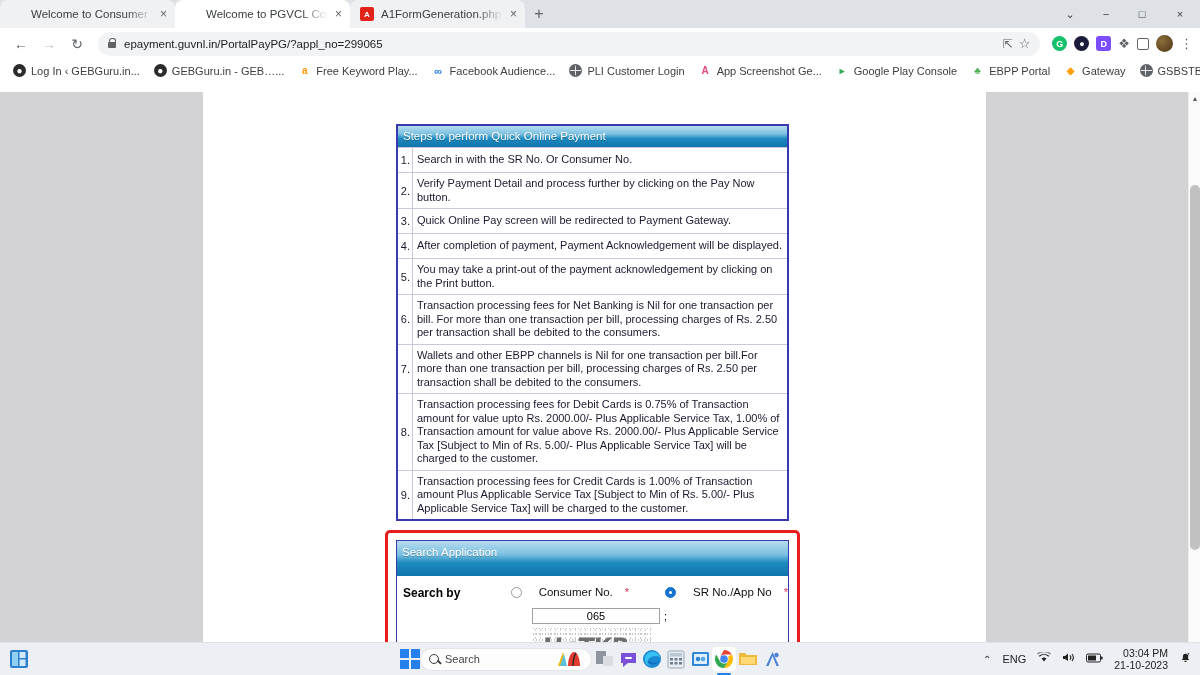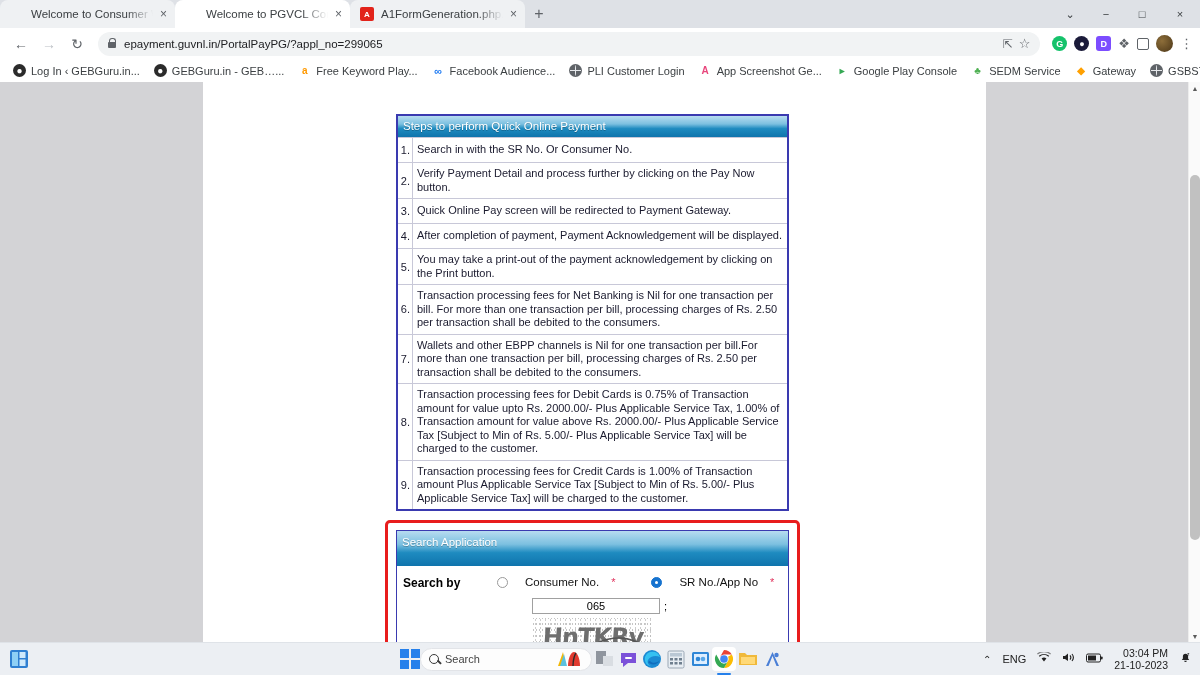--- a/index.html
+++ b/index.html
@@ -114,21 +114,21 @@
   }
   .bm { display: flex; align-items: center; gap: 5px; padding: 0 7px; white-space: nowrap; }
   .bm-ico { width: 13px; height: 13px; flex: 0 0 13px; display:flex; align-items:center; justify-content:center; font-size:10px; font-weight:bold; }
   .bm-dark { background: #2b2b2b; border-radius: 50%; color:#fff; }
   .bm-globe { border-radius:50%; background:#5f6368; position:relative; }
   .bm-globe::before{content:"";position:absolute;left:1px;right:1px;top:5.5px;height:1.2px;background:#e8eaed;}
   .bm-globe::after{content:"";position:absolute;top:1px;bottom:1px;left:5.5px;width:1.2px;background:#e8eaed;border-radius:50%;}
 
   
   .viewport {
-    position: absolute; top: 82px; left: 0; width: 1200px; height: 560px;
+    position: absolute; top: 92px; left: 0; width: 1200px; height: 560px;
     background: #5eead4;
   }
   .page-gray {
     position: absolute; left: 0; top: 0; width: 1188px; height: 560px;
     background: #d3d3d6;
   }
   .page-white {
     position: absolute; left: 203px; top: 0; width: 783px; height: 560px;
     background: #ffffff;
   }
@@ -180,21 +180,21 @@
     position: absolute; left: 396px; top: 448px; width: 393px; height: 146px;
     border: 1px solid #3a3ab0; background: #ffffff;
   }
   .search-head {
     height: 35px; line-height: 22px; padding-left: 5px;
     background: linear-gradient(to bottom, #b7dcf0 0%, #7cc0e0 38%, #1e8bc0 62%, #0f74ac 100%);
     color: #ffffff; font-size: 11.5px;
     text-shadow: 0 1px 0 rgba(0,0,0,.25);
   }
   .sb-row {
-    display: flex; align-items: flex-start; padding: 10px 0 0 0;
+    display: flex; align-items: flex-start; padding: 10px 0 0 0; justify-content: space-between;
   }
   .sb-label {
     width: 100px; flex: 0 0 100px; padding-left: 6px;
     font-size: 12px; font-weight: bold; color: #000;
   }
   .radio-group { display: flex; align-items: center; gap: 12px; font-size: 11.5px; color: #111; }
   .radio {
     width: 11px; height: 11px; border-radius: 50%;
     border: 1px solid #9a9a9a; background: #fff; margin-right: 5px;
     display: inline-block; vertical-align: middle;
@@ -387,21 +387,21 @@
     <div class="bm">
       <span class="bm-ico" style="color:#e8467c;">A</span>
       <span>App Screenshot Ge...</span>
     </div>
     <div class="bm">
       <span class="bm-ico" style="color:#34a853;font-size:9px;">►</span>
       <span>Google Play Console</span>
     </div>
     <div class="bm">
       <span class="bm-ico" style="color:#4caf50;">♣</span>
-      <span>SEDM Service</span>
+      <span>EBPP Portal</span>
     </div>
     <div class="bm">
       <span class="bm-ico" style="color:#ffa000;">◆</span>
       <span>Gateway</span>
     </div>
     <div class="bm">
       <span class="bm-ico bm-globe"></span>
       <span>GSBSTB-TEXTBOOK</span>
     </div>
 

